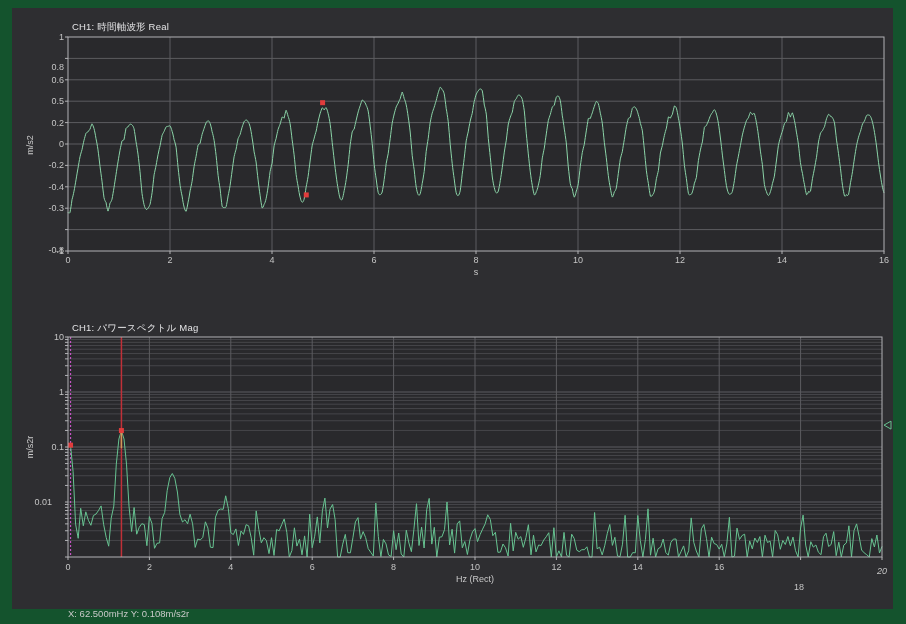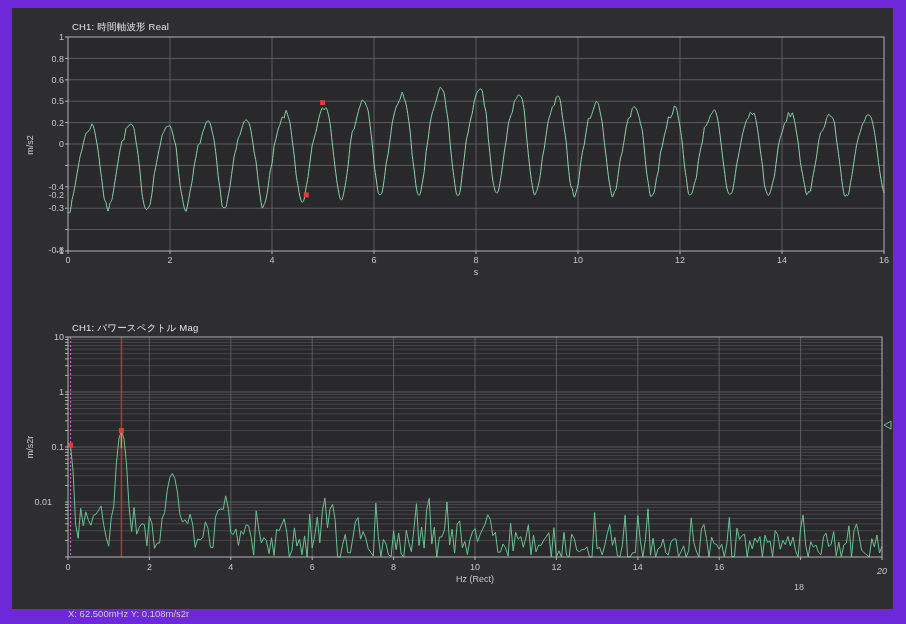--- a/index.html
+++ b/index.html
@@ -1,16 +1,16 @@
 <!DOCTYPE html>
 <html><head>
 <meta charset="utf-8">
 <style>
   html,body{margin:0;padding:0;background:#ffffff;}
-  .page{position:relative;width:906px;height:624px;background:#6d28d9;overflow:hidden;
+  .page{position:relative;width:906px;height:624px;background:#14532d;overflow:hidden;
         font-family:"Liberation Sans","DejaVu Sans",sans-serif;}
   .panel{position:absolute;left:12px;top:8px;width:881px;height:601px;background:#2e2e31;}
   .chart-title{position:absolute;font-size:9.5px;color:#e4e4e6;letter-spacing:0.2px;white-space:nowrap;}
   .readout{position:absolute;font-size:9.5px;color:#c9c9c9;line-height:11px;white-space:pre;}
   .ylab{position:absolute;font-size:9px;color:#c9c9c9;transform:rotate(-90deg);transform-origin:center;white-space:nowrap;}
   .xlab{position:absolute;font-size:9px;color:#c9c9c9;text-align:center;}
   .ticklab{position:absolute;font-size:9px;color:#c4c4c4;white-space:nowrap;}
   .ticklab.r{text-align:right;}
   .ticklab.c{text-align:center;}
   svg{position:absolute;display:block;}
@@ -61,26 +61,26 @@
       <line x1="3" y1="177.20000000000002" x2="6" y2="177.20000000000002" stroke="#b2b2b6"></line>
       <line x1="3" y1="198.6" x2="6" y2="198.6" stroke="#b2b2b6"></line>
       <line x1="3" y1="220" x2="6" y2="220" stroke="#b2b2b6"></line>
       <polyline points="6.0,181.3 6.5,182.0 7.0,182.2 7.5,182.0 8.0,181.4 8.5,178.7 9.0,175.7 9.5,172.3 10.0,168.6 10.5,166.8 11.0,164.8 11.5,162.6 12.0,160.2 12.5,157.5 13.0,154.7 13.5,151.8 14.0,148.9 14.5,145.9 15.0,142.9 15.5,140.0 16.0,137.2 16.5,134.2 17.0,131.3 17.5,128.5 18.0,125.8 18.5,123.8 19.0,122.0 19.5,120.3 20.0,118.7 20.5,116.2 21.0,113.8 21.5,111.5 22.0,109.3 22.5,107.4 23.0,105.6 23.5,103.8 24.0,102.2 24.5,101.7 25.0,101.4 25.5,101.1 26.0,100.9 26.5,100.1 27.0,99.3 27.5,98.7 28.0,98.3 28.5,96.6 29.0,95.1 29.5,93.9 30.0,92.8 30.5,93.6 31.0,94.7 31.5,96.0 32.0,97.6 32.5,99.7 33.0,102.0 33.5,104.7 34.0,107.7 34.5,110.1 35.0,112.8 35.5,115.7 36.0,118.9 36.5,122.8 37.0,126.8 37.5,131.0 38.0,135.3 38.5,139.1 39.0,142.8 39.5,146.6 40.0,150.2 40.5,154.7 41.0,158.9 41.5,162.9 42.0,166.7 42.5,168.4 43.0,169.7 43.5,170.7 44.0,171.3 44.5,174.2 45.0,176.6 45.5,178.5 46.0,180.1 46.5,178.6 47.0,176.8 47.5,174.5 48.0,171.9 48.5,171.4 49.0,170.6 49.5,169.6 50.0,168.2 50.5,165.5 51.0,162.6 51.5,159.6 52.0,156.6 52.5,153.3 53.0,150.1 53.5,146.8 54.0,143.7 54.5,140.3 55.0,137.1 55.5,133.9 56.0,130.9 56.5,127.8 57.0,124.8 57.5,122.0 58.0,119.2 58.5,116.7 59.0,114.4 59.5,112.1 60.0,109.9 60.5,109.5 61.0,109.2 61.5,109.0 62.0,108.8 62.5,105.8 63.0,102.9 63.5,100.1 64.0,97.3 64.5,96.8 65.0,96.4 65.5,96.1 66.0,95.9 66.5,95.0 67.0,94.3 67.5,93.7 68.0,93.3 68.5,93.2 69.0,93.2 69.5,93.5 70.0,94.1 70.5,94.5 71.0,95.2 71.5,96.3 72.0,97.6 72.5,100.4 73.0,103.6 73.5,107.0 74.0,110.7 74.5,113.5 75.0,116.5 75.5,119.8 76.0,123.2 76.5,127.4 77.0,131.8 77.5,136.2 78.0,140.6 78.5,146.2 79.0,151.8 79.5,157.2 80.0,162.4 80.5,165.6 81.0,168.6 81.5,171.2 82.0,173.5 82.5,175.3 83.0,176.7 83.5,177.6 84.0,178.2 84.5,178.5 85.0,178.4 85.5,177.9 86.0,177.0 86.5,176.5 87.0,175.7 87.5,174.6 88.1,173.2 88.6,170.6 89.1,167.8 89.6,164.8 90.1,161.7 90.6,157.3 91.1,152.8 91.6,148.3 92.1,143.8 92.6,141.4 93.1,139.0 93.6,136.7 94.1,134.4 94.6,131.5 95.1,128.7 95.6,126.0 96.1,123.4 96.6,121.0 97.1,118.7 97.6,116.6 98.1,114.6 98.6,111.8 99.1,109.2 99.6,106.7 100.1,104.2 100.6,103.2 101.1,102.2 101.6,101.3 102.1,100.4 102.6,99.2 103.1,98.0 103.6,96.9 104.1,95.9 104.6,95.6 105.1,95.5 105.6,95.4 106.1,95.5 106.6,95.1 107.1,94.8 107.6,94.8 108.1,95.0 108.6,95.9 109.1,97.1 109.6,98.5 110.1,100.3 110.6,102.0 111.1,104.0 111.6,106.3 112.1,108.9 112.6,110.3 113.1,112.0 113.6,114.0 114.1,116.2 114.6,121.1 115.1,126.2 115.6,131.5 116.1,136.8 116.6,141.3 117.1,145.7 117.6,150.1 118.1,154.4 118.6,157.4 119.1,160.3 119.6,162.8 120.1,165.1 120.6,168.4 121.1,171.4 121.6,173.9 122.1,176.1 122.6,177.8 123.1,179.1 123.6,180.0 124.1,180.4 124.6,178.7 125.1,176.5 125.6,174.0 126.1,171.1 126.6,168.7 127.1,166.0 127.6,163.0 128.1,159.8 128.6,157.6 129.1,155.3 129.6,152.8 130.1,150.3 130.6,146.5 131.1,142.8 131.6,139.1 132.1,135.5 132.6,132.8 133.1,130.2 133.6,127.7 134.1,125.3 134.6,122.3 135.1,119.4 135.6,116.6 136.1,114.0 136.6,113.4 137.1,113.0 137.6,112.7 138.1,112.5 138.6,110.1 139.1,107.8 139.6,105.6 140.1,103.4 140.6,101.8 141.1,100.3 141.6,98.8 142.1,97.4 142.6,95.9 143.1,94.4 143.6,93.0 144.1,91.8 144.6,91.0 145.1,90.4 145.6,89.9 146.1,89.6 146.6,89.9 147.1,90.5 147.6,91.3 148.1,92.4 148.6,94.0 149.1,95.9 149.6,98.2 150.1,100.7 150.6,102.4 151.1,104.4 151.6,106.7 152.1,109.3 152.6,112.8 153.1,116.5 153.6,120.4 154.1,124.5 154.6,129.4 155.1,134.4 155.6,139.4 156.1,144.4 156.6,148.0 157.1,151.5 157.6,154.8 158.1,157.8 158.6,162.6 159.1,167.1 159.6,171.3 160.1,175.1 160.6,176.0 161.1,176.5 161.6,176.5 162.1,176.2 162.6,176.7 163.1,176.8 163.6,176.4 164.1,175.7 164.6,173.5 165.1,170.9 165.6,168.1 166.1,164.9 166.6,162.6 167.1,160.0 167.6,157.4 168.1,154.5 168.6,150.9 169.1,147.2 169.6,143.5 170.1,139.9 170.6,136.2 171.1,132.6 171.6,129.1 172.1,125.7 172.6,123.6 173.1,121.7 173.6,119.9 174.1,118.2 174.6,115.4 175.1,112.7 175.6,110.1 176.1,107.6 176.6,106.5 177.1,105.5 177.6,104.5 178.1,103.6 178.6,101.7 179.1,99.8 179.6,98.0 180.1,96.2 180.6,94.7 181.1,93.3 181.6,91.9 182.1,90.7 182.6,90.0 183.1,89.6 183.6,89.2 184.1,89.0 184.6,89.1 185.1,89.4 185.6,90.0 186.1,90.8 186.6,91.5 187.1,92.6 187.6,94.0 188.1,95.7 188.6,98.0 189.1,100.6 189.6,103.6 190.1,106.9 190.6,110.0 191.1,113.4 191.6,117.0 192.1,120.9 192.6,123.3 193.1,125.8 193.6,128.4 194.1,131.0 194.6,135.6 195.1,140.1 195.6,144.6 196.1,148.9 196.6,153.1 197.1,157.1 197.6,160.8 198.1,164.2 198.6,168.0 199.1,171.4 199.6,174.4 200.1,176.9 200.6,176.7 201.1,176.0 201.6,174.9 202.1,173.3 202.6,172.5 203.1,171.3 203.6,169.7 204.1,167.7 204.6,165.1 205.1,162.3 205.6,159.2 206.1,155.9 206.6,152.2 207.1,148.3 207.6,144.4 208.1,140.4 208.6,138.3 209.1,136.2 209.6,134.1 210.1,132.2 210.6,127.6 211.1,123.2 211.6,119.0 212.1,114.8 212.6,112.8 213.1,110.9 213.6,109.1 214.1,107.5 214.6,105.0 215.1,102.7 215.6,100.5 216.1,98.4 216.6,97.0 217.1,95.7 217.6,94.4 218.1,93.2 218.6,91.3 219.1,89.5 219.6,87.8 220.1,86.1 220.6,86.2 221.1,86.4 221.6,86.7 222.1,87.2 222.6,84.9 223.1,82.8 223.6,80.9 224.1,79.3 224.6,80.4 225.1,81.8 225.6,83.4 226.1,85.4 226.6,86.7 227.1,88.4 227.6,90.4 228.1,92.7 228.6,96.2 229.1,100.1 229.6,104.2 230.1,108.7 230.6,112.2 231.1,115.9 231.6,119.8 232.1,123.8 232.6,128.7 233.1,133.7 233.6,138.6 234.1,143.4 234.6,146.7 235.1,149.8 235.6,152.6 236.1,155.2 236.6,158.5 237.1,161.4 237.6,164.0 238.1,166.1 238.6,168.1 239.1,169.6 239.6,170.6 240.1,171.2 240.6,171.2 241.1,170.6 241.6,169.7 242.1,168.3 242.6,165.7 243.1,162.8 243.6,159.6 244.1,156.1 244.6,153.7 245.1,151.1 245.6,148.3 246.1,145.5 246.6,141.6 247.1,137.7 247.6,133.9 248.1,130.0 248.6,126.1 249.1,122.2 249.6,118.5 250.1,114.9 250.6,112.7 251.2,110.7 251.7,108.8 252.2,107.1 252.7,105.1 253.2,103.3 253.7,101.6 254.2,100.0 254.7,97.4 255.2,94.8 255.7,92.4 256.2,90.0 256.7,87.9 257.2,86.0 257.7,84.0 258.2,82.2 258.7,80.7 259.2,79.3 259.7,78.0 260.2,76.8 260.7,77.1 261.2,77.5 261.7,78.1 262.2,78.9 262.7,77.9 263.2,77.3 263.7,76.9 264.2,76.7 264.7,77.8 265.2,79.1 265.7,80.8 266.2,82.8 266.7,84.9 267.2,87.4 267.7,90.2 268.2,93.3 268.7,97.5 269.2,101.9 269.7,106.6 270.2,111.5 270.7,115.7 271.2,120.1 271.7,124.6 272.2,129.0 272.7,133.2 273.2,137.3 273.7,141.3 274.2,145.0 274.7,148.8 275.2,152.3 275.7,155.5 276.2,158.2 276.7,161.2 277.2,163.8 277.7,165.9 278.2,167.5 278.7,168.4 279.2,168.8 279.7,168.8 280.2,168.3 280.7,166.7 281.2,164.7 281.7,162.3 282.2,159.6 282.7,157.2 283.2,154.5 283.7,151.6 284.2,148.5 284.7,144.9 285.2,141.1 285.7,137.3 286.2,133.5 286.7,128.5 287.2,123.5 287.7,118.6 288.2,113.8 288.7,110.4 289.2,107.1 289.7,103.9 290.2,100.9 290.7,100.0 291.2,99.2 291.7,98.5 292.2,98.0 292.7,95.6 293.2,93.4 293.7,91.3 294.2,89.2 294.7,87.0 295.2,84.9 295.7,82.9 296.2,80.9 296.7,79.2 297.2,77.6 297.7,76.1 298.2,74.7 298.7,73.1 299.2,71.6 299.7,70.2 300.2,69.1 300.7,69.2 301.2,69.5 301.7,70.0 302.2,70.8 302.7,71.2 303.2,72.0 303.7,73.0 304.2,74.4 304.7,75.3 305.2,76.6 305.7,78.2 306.2,80.1 306.7,83.4 307.2,87.0 307.7,90.9 308.2,95.1 308.7,99.2 309.2,103.5 309.7,108.0 310.2,112.6 310.7,117.9 311.2,123.2 311.7,128.4 312.2,133.6 312.7,137.6 313.2,141.3 313.7,144.8 314.2,148.0 314.7,152.0 315.2,155.6 315.7,158.8 316.2,161.5 316.7,162.7 317.2,163.5 317.7,163.7 318.2,163.5 318.7,163.5 319.2,163.1 319.7,162.2 320.2,161.0 320.7,158.3 321.2,155.4 321.7,152.1 322.2,148.5 322.7,144.7 323.2,140.7 323.7,136.6 324.2,132.4 324.7,130.0 325.2,127.5 325.7,125.0 326.2,122.7 326.7,118.7 327.2,114.9 327.7,111.3 328.2,107.7 328.7,103.6 329.2,99.6 329.7,95.7 330.2,92.1 330.7,89.6 331.2,87.3 331.7,85.1 332.2,83.0 332.7,81.1 333.2,79.3 333.7,77.5 334.2,75.9 334.7,74.9 335.2,73.9 335.7,73.0 336.2,72.2 336.7,70.9 337.2,69.8 337.7,68.7 338.2,67.8 338.7,65.9 339.2,64.1 339.7,62.5 340.2,61.1 340.7,62.3 341.2,63.8 341.7,65.6 342.2,67.7 342.7,68.7 343.2,70.1 343.7,71.8 344.2,73.9 344.7,76.4 345.2,79.2 345.7,82.4 346.2,85.9 346.7,89.3 347.2,93.0 347.7,96.9 348.2,101.0 348.7,106.7 349.2,112.6 349.7,118.4 350.2,124.3 350.7,128.2 351.2,131.9 351.7,135.5 352.2,138.8 352.7,143.7 353.2,148.2 353.7,152.4 354.2,156.1 354.7,158.7 355.2,160.9 355.7,162.5 356.2,163.6 356.7,164.2 357.2,164.2 357.7,163.8 358.2,162.8 358.7,160.8 359.2,158.4 359.7,155.6 360.2,152.5 360.7,149.9 361.2,147.0 361.7,143.8 362.2,140.6 362.7,135.6 363.2,130.5 363.7,125.5 364.2,120.4 364.7,117.0 365.2,113.8 365.7,110.6 366.2,107.6 366.7,103.3 367.2,99.2 367.7,95.3 368.2,91.5 368.7,88.9 369.2,86.5 369.7,84.2 370.2,82.1 370.7,80.5 371.2,79.0 371.7,77.6 372.2,76.2 372.7,74.5 373.2,72.8 373.7,71.2 374.2,69.6 374.7,67.5 375.2,65.5 375.7,63.6 376.2,61.8 376.7,60.2 377.2,58.7 377.7,57.4 378.2,56.2 378.7,56.5 379.2,56.9 379.7,57.7 380.2,58.7 380.7,59.2 381.2,60.0 381.7,61.2 382.2,62.8 382.7,65.9 383.2,69.4 383.7,73.3 384.2,77.5 384.7,80.2 385.2,83.3 385.7,86.7 386.2,90.3 386.7,95.8 387.2,101.4 387.7,107.2 388.2,113.1 388.7,118.0 389.2,122.9 389.7,127.7 390.2,132.4 390.7,136.7 391.2,140.8 391.7,144.5 392.2,147.8 392.7,152.1 393.2,155.8 393.7,159.1 394.2,161.8 394.7,163.3 395.2,164.2 395.7,164.6 396.2,164.5 396.7,164.1 397.2,163.1 397.7,161.7 398.2,159.9 398.7,156.2 399.2,152.1 399.7,147.8 400.2,143.2 400.7,139.4 401.2,135.5 401.7,131.5 402.2,127.4 402.7,122.9 403.2,118.5 403.7,114.2 404.2,109.9 404.7,107.4 405.2,105.1 405.7,102.9 406.2,100.9 406.7,97.9 407.2,95.1 407.7,92.5 408.2,90.1 408.7,88.0 409.2,86.1 409.7,84.3 410.2,82.6 410.7,79.5 411.2,76.4 411.7,73.4 412.2,70.5 412.7,68.6 413.2,66.7 413.7,64.8 414.3,63.1 414.8,62.1 415.3,61.2 415.8,60.4 416.3,59.8 416.8,59.0 417.3,58.4 417.8,58.1 418.3,58.0 418.8,58.0 419.3,58.3 419.8,58.9 420.3,59.9 420.8,62.9 421.3,66.3 421.8,70.0 422.3,74.1 422.8,75.9 423.3,77.9 423.8,80.4 424.3,83.1 424.8,88.8 425.3,94.8 425.8,101.0 426.3,107.4 426.8,112.1 427.3,116.8 427.8,121.5 428.3,126.2 428.8,131.5 429.3,136.6 429.8,141.4 430.3,146.0 430.8,149.3 431.3,152.2 431.8,154.7 432.3,156.7 432.8,158.8 433.3,160.3 433.8,161.3 434.3,161.8 434.8,162.1 435.3,161.9 435.8,161.2 436.3,160.0 436.8,158.0 437.3,155.5 437.8,152.7 438.3,149.5 438.8,146.5 439.3,143.3 439.8,139.8 440.3,136.3 440.8,132.5 441.3,128.7 441.8,124.9 442.3,121.1 442.8,117.9 443.3,114.9 443.8,112.0 444.3,109.2 444.8,104.9 445.3,100.8 445.8,96.8 446.3,93.0 446.8,91.1 447.3,89.3 447.8,87.7 448.3,86.1 448.8,84.8 449.3,83.5 449.8,82.3 450.3,81.2 450.8,78.4 451.3,75.7 451.8,73.1 452.3,70.6 452.8,69.7 453.3,68.9 453.8,68.2 454.3,67.6 454.8,66.5 455.3,65.5 455.8,64.7 456.3,64.1 456.8,63.9 457.3,64.0 457.8,64.4 458.3,65.1 458.8,65.4 459.3,66.1 459.8,67.1 460.3,68.5 460.8,70.8 461.3,73.5 461.8,76.5 462.3,79.9 462.8,85.2 463.3,90.8 463.8,96.7 464.3,102.8 464.8,107.7 465.3,112.7 465.8,117.8 466.3,122.9 466.8,127.6 467.3,132.2 467.8,136.6 468.3,140.9 468.8,144.8 469.3,148.4 469.8,151.6 470.3,154.4 470.8,157.5 471.3,160.1 471.8,162.3 472.3,163.9 472.8,163.9 473.3,163.3 473.8,162.2 474.3,160.6 474.8,159.6 475.3,158.2 475.8,156.4 476.3,154.1 476.8,152.1 477.3,149.8 477.8,147.2 478.3,144.4 478.8,140.2 479.3,135.8 479.8,131.4 480.3,126.9 480.8,124.4 481.3,121.9 481.8,119.4 482.3,117.1 482.8,113.4 483.3,109.7 483.8,106.2 484.3,102.9 484.8,99.3 485.3,95.9 485.8,92.7 486.3,89.6 486.8,87.9 487.3,86.3 487.8,84.8 488.3,83.5 488.8,81.5 489.3,79.6 489.8,77.8 490.3,76.1 490.8,75.5 491.3,75.0 491.8,74.5 492.3,74.2 492.8,72.0 493.3,69.9 493.8,68.0 494.3,66.2 494.8,65.6 495.3,65.1 495.8,64.9 496.3,65.0 496.8,65.6 497.3,66.6 497.8,67.9 498.3,69.5 498.8,72.8 499.3,76.5 499.8,80.5 500.3,84.9 500.8,87.7 501.3,90.9 501.8,94.4 502.3,98.1 502.8,101.3 503.3,104.7 503.8,108.3 504.3,111.9 504.8,118.0 505.3,124.0 505.8,130.1 506.3,136.0 506.8,140.5 507.3,144.9 507.8,149.0 508.3,152.8 508.8,154.7 509.3,156.1 509.8,157.1 510.3,157.7 510.8,160.6 511.3,163.0 511.8,164.8 512.3,166.2 512.8,165.3 513.3,164.0 513.8,162.2 514.3,160.0 514.8,158.6 515.3,156.9 515.8,154.9 516.3,152.6 516.8,148.4 517.3,144.1 517.8,139.7 518.3,135.1 518.8,131.7 519.3,128.3 519.8,124.8 520.3,121.5 520.8,119.3 521.3,117.2 521.8,115.3 522.3,113.5 522.8,109.8 523.3,106.4 523.8,103.1 524.3,99.9 524.8,96.6 525.3,93.5 525.8,90.4 526.3,87.5 526.8,87.4 527.3,87.3 527.8,87.4 528.3,87.5 528.8,86.0 529.3,84.6 529.8,83.2 530.3,81.9 530.8,80.2 531.3,78.5 531.8,76.9 532.3,75.5 532.8,73.9 533.3,72.6 533.8,71.4 534.3,70.4 534.8,70.5 535.3,71.0 535.8,71.7 536.3,72.6 536.8,74.5 537.3,76.8 537.8,79.3 538.3,82.2 538.8,84.2 539.3,86.6 539.8,89.3 540.3,92.2 540.8,96.7 541.3,101.3 541.8,106.2 542.3,111.3 542.8,115.1 543.3,119.0 543.8,122.9 544.3,126.8 544.8,131.4 545.3,135.9 545.8,140.3 546.3,144.4 546.8,148.0 547.3,151.3 547.8,154.2 548.3,156.7 548.8,159.7 549.3,162.3 549.8,164.5 550.3,166.1 550.8,165.5 551.3,164.4 551.8,162.8 552.3,160.8 552.8,160.4 553.3,159.7 553.8,158.5 554.3,157.1 554.8,153.7 555.3,150.2 555.8,146.4 556.3,142.5 556.8,138.9 557.3,135.2 557.8,131.6 558.3,127.9 558.8,126.0 559.3,124.2 559.8,122.4 560.3,120.8 560.8,117.6 561.3,114.4 561.8,111.5 562.3,108.6 562.8,105.2 563.3,101.9 563.8,98.8 564.3,95.8 564.8,93.6 565.3,91.5 565.8,89.4 566.3,87.5 566.8,87.1 567.3,86.8 567.8,86.5 568.3,86.3 568.8,84.0 569.3,81.7 569.8,79.5 570.3,77.4 570.8,76.8 571.3,76.3 571.8,76.0 572.3,75.8 572.8,76.0 573.3,76.4 573.8,77.1 574.3,78.0 574.8,78.9 575.3,80.2 575.8,81.8 576.3,83.7 576.8,85.4 577.4,87.5 577.9,89.9 578.4,92.6 578.9,94.0 579.4,95.7 579.9,97.7 580.4,99.9 580.9,104.5 581.4,109.3 581.9,114.2 582.4,119.1 582.9,124.4 583.4,129.6 583.9,134.8 584.4,139.8 584.9,143.4 585.4,146.7 585.9,149.8 586.4,152.5 586.9,156.3 587.4,159.6 587.9,162.6 588.4,165.1 588.9,165.5 589.4,165.4 589.9,164.9 590.4,164.0 590.9,163.6 591.4,162.8 591.9,161.6 592.4,160.1 592.9,157.4 593.4,154.4 593.9,151.1 594.4,147.6 594.9,145.7 595.4,143.7 595.9,141.6 596.4,139.5 596.9,135.1 597.4,130.7 597.9,126.3 598.4,122.0 598.9,120.0 599.4,118.0 599.9,116.2 600.4,114.5 600.9,111.8 601.4,109.2 601.9,106.7 602.4,104.4 602.9,102.4 603.4,100.5 603.9,98.8 604.4,97.1 604.9,94.2 605.4,91.3 605.9,88.6 606.4,85.9 606.9,86.1 607.4,86.4 607.9,86.7 608.4,87.2 608.9,86.0 609.4,85.0 609.9,84.1 610.4,83.3 610.9,81.0 611.4,78.8 611.9,76.8 612.4,75.0 612.9,75.1 613.4,75.5 613.9,76.2 614.4,77.2 614.9,79.2 615.4,81.5 615.9,84.2 616.4,87.2 616.9,89.5 617.4,92.2 617.9,95.1 618.4,98.3 618.9,101.7 619.4,105.3 619.9,109.1 620.4,113.0 620.9,118.3 621.4,123.6 621.9,129.0 622.4,134.3 622.9,137.9 623.4,141.3 623.9,144.6 624.4,147.6 624.9,151.8 625.4,155.7 625.9,159.2 626.4,162.4 626.9,163.4 627.4,163.9 627.9,164.0 628.4,163.6 628.9,163.6 629.4,163.1 629.9,162.2 630.4,160.9 630.9,159.2 631.4,157.2 631.9,154.8 632.4,152.2 632.9,151.0 633.4,149.6 633.9,148.0 634.4,146.4 634.9,142.2 635.4,138.0 635.9,133.8 636.4,129.6 636.9,126.8 637.4,124.1 637.9,121.4 638.4,118.9 638.9,116.7 639.4,114.6 639.9,112.7 640.4,110.9 640.9,107.1 641.4,103.3 641.9,99.7 642.4,96.3 642.9,95.7 643.4,95.2 643.9,94.9 644.4,94.6 644.9,93.3 645.4,92.2 645.9,91.1 646.4,90.0 646.9,88.6 647.4,87.2 647.9,85.9 648.4,84.7 648.9,83.8 649.4,82.9 649.9,82.2 650.4,81.7 650.9,80.6 651.4,79.7 651.9,79.1 652.4,78.7 652.9,79.3 653.4,80.3 653.9,81.5 654.4,83.1 654.9,84.9 655.4,87.1 655.9,89.6 656.4,92.3 656.9,95.6 657.4,99.2 657.9,103.0 658.4,107.0 658.9,111.1 659.4,115.4 659.9,119.7 660.4,124.1 660.9,128.1 661.4,132.0 661.9,135.8 662.4,139.5 662.9,143.7 663.4,147.6 663.9,151.2 664.4,154.6 664.9,157.0 665.4,159.0 665.9,160.7 666.4,161.9 666.9,162.8 667.4,163.3 667.9,163.4 668.4,163.0 668.9,162.9 669.4,162.4 669.9,161.6 670.4,160.4 670.9,158.1 671.4,155.5 671.9,152.6 672.4,149.6 672.9,146.1 673.4,142.5 673.9,138.9 674.4,135.2 674.9,132.6 675.4,130.0 675.9,127.5 676.4,125.1 676.9,122.3 677.4,119.7 677.9,117.1 678.4,114.7 678.9,111.8 679.4,109.1 679.9,106.4 680.4,103.9 680.9,101.8 681.4,99.8 681.9,97.9 682.4,96.1 682.9,94.4 683.4,92.8 683.9,91.2 684.4,89.7 684.9,88.9 685.4,88.1 685.9,87.4 686.4,86.8 686.9,85.2 687.4,83.8 687.9,82.4 688.4,81.2 688.9,81.6 689.4,82.1 689.9,82.8 690.4,83.7 690.9,83.0 691.4,82.6 691.9,82.4 692.4,82.6 692.9,84.4 693.4,86.4 693.9,88.8 694.4,91.5 694.9,94.3 695.4,97.3 695.9,100.6 696.4,104.2 696.9,107.9 697.4,111.8 697.9,115.9 698.4,120.1 698.9,123.5 699.4,126.9 699.9,130.3 700.4,133.6 700.9,138.9 701.4,144.0 701.9,148.9 702.4,153.6 702.9,155.8 703.4,157.8 703.9,159.3 704.4,160.5 704.9,162.1 705.4,163.3 705.9,164.1 706.4,164.5 706.9,164.1 707.4,163.4 707.9,162.2 708.4,160.7 708.9,159.1 709.4,157.2 709.9,155.1 710.4,152.6 710.9,151.0 711.4,149.1 711.9,147.2 712.4,145.1 712.9,141.3 713.4,137.5 713.9,133.7 714.4,130.0 714.9,125.9 715.4,122.0 715.9,118.1 716.4,114.4 716.9,112.2 717.4,110.1 717.9,108.2 718.4,106.4 718.9,104.7 719.4,103.1 719.9,101.6 720.4,100.3 720.9,98.3 721.4,96.3 721.9,94.5 722.4,92.7 722.9,92.1 723.4,91.5 723.9,90.9 724.4,90.4 724.9,88.1 725.4,85.8 725.9,83.6 726.4,81.5 726.9,82.4 727.4,83.5 727.9,84.7 728.4,86.1 728.9,84.7 729.4,83.5 729.9,82.5 730.4,81.8 730.9,83.3 731.4,85.0 731.9,87.1 732.4,89.4 732.9,91.9 733.4,94.6 733.9,97.7 734.4,101.1 734.9,103.8 735.4,106.7 735.9,109.9 736.4,113.2 736.9,117.7 737.4,122.2 737.9,126.9 738.4,131.5 738.9,134.4 739.4,137.3 739.9,140.0 740.5,142.5 741.0,145.8 741.5,148.7 742.0,151.4 742.5,153.7 743.0,156.8 743.5,159.5 744.0,161.8 744.5,163.7 745.0,163.5 745.5,162.9 746.0,161.9 746.5,160.5 747.0,160.9 747.5,161.0 748.0,160.7 748.5,160.1 749.0,157.2 749.5,154.1 750.0,150.8 750.5,147.3 751.0,144.9 751.5,142.4 752.0,139.9 752.5,137.3 753.0,134.5 753.5,131.7 754.0,128.9 754.5,126.3 755.0,122.3 755.5,118.4 756.0,114.6 756.5,110.9 757.0,108.5 757.5,106.3 758.0,104.1 758.5,102.1 759.0,101.4 759.5,100.7 760.0,100.1 760.5,99.6 761.0,98.5 761.5,97.5 762.0,96.6 762.5,95.7 763.0,93.6 763.5,91.6 764.0,89.6 764.5,87.7 765.0,86.4 765.5,85.2 766.0,84.2 766.5,83.3 767.0,83.5 767.5,83.9 768.0,84.5 768.5,85.4 769.0,85.4 769.5,85.6 770.0,86.2 770.5,87.0 771.0,87.7 771.5,88.8 772.0,90.2 772.5,91.9 773.0,95.8 773.5,100.0 774.0,104.4 774.5,109.1 775.0,112.3 775.5,115.6 776.0,119.1 776.5,122.7 777.0,126.5 777.5,130.3 778.0,134.1 778.5,137.7 779.0,142.2 779.5,146.6 780.0,150.7 780.5,154.5 781.0,157.6 781.5,160.4 782.0,162.9 782.5,164.9 783.0,165.2 783.5,165.1 784.0,164.5 784.5,163.6 785.0,164.2 785.5,164.4 786.0,164.2 786.5,163.7 787.0,161.1 787.5,158.2 788.0,155.0 788.5,151.7 789.0,149.1 789.5,146.4 790.0,143.6 790.5,140.7 791.0,137.2 791.5,133.7 792.0,130.3 792.5,126.9 793.0,123.7 793.5,120.6 794.0,117.6 794.5,114.7 795.0,112.4 795.5,110.2 796.0,108.2 796.5,106.2 797.0,104.6 797.5,103.1 798.0,101.6 798.5,100.3 799.0,98.4 799.5,96.5 800.0,94.7 800.5,93.0 801.0,92.2 801.5,91.4 802.0,90.7 802.5,90.0 803.0,88.6 803.5,87.2 804.0,85.8 804.5,84.6 805.0,84.2 805.5,84.0 806.0,83.9 806.5,84.0 807.0,84.0 807.5,84.3 808.0,84.7 808.5,85.5 809.0,86.6 809.5,87.9 810.0,89.5 810.5,91.5 811.0,93.5 811.5,95.9 812.0,98.5 812.5,101.4 813.0,104.5 813.5,107.8 814.0,111.3 814.5,115.0 815.0,119.0 815.5,123.1 816.0,127.2 816.5,131.3 817.0,134.9 817.5,138.5 818.0,141.9 818.5,145.0 819.0,148.3 819.5,151.3 820.0,153.9 820.5,156.3 821.0,158.5 821.5,160.4 822.0,161.9 " fill="none" stroke="#8bd4a8" stroke-width="1"></polyline>
       <rect x="241.772" y="161.432" width="5" height="5" fill="#e03c3c"></rect>
       <rect x="258.092" y="69.198" width="5" height="5" fill="#e03c3c"></rect>
       <rect x="6" y="6" width="816" height="214" fill="none" stroke="#b2b2b6" stroke-width="1"></rect>
     </svg>
   <div id="yt1">
       <div class="ticklab r" style="left: 30px; top: 32px; width: 34px;">1</div>
-      <div class="ticklab r" style="left: 30px; top: 54px; width: 34px;">0.8</div>
+      <div class="ticklab r" style="left: 30px; top: 62px; width: 34px;">0.8</div>
       <div class="ticklab r" style="left: 30px; top: 74.8px; width: 34px;">0.6</div>
       <div class="ticklab r" style="left: 30px; top: 96.2px; width: 34px;">0.5</div>
       <div class="ticklab r" style="left: 30px; top: 117.6px; width: 34px;">0.2</div>
       <div class="ticklab r" style="left: 30px; top: 139px; width: 34px;">0</div>
-      <div class="ticklab r" style="left: 30px; top: 160.4px; width: 34px; margin-top: 30px;">-0.2</div>
+      <div class="ticklab r" style="left: 30px; top: 160.4px; width: 34px;">-0.2</div>
       <div class="ticklab r" style="left: 30px; top: 181.8px; width: 34px;">-0.4</div>
       <div class="ticklab r" style="left: 30px; top: 203.2px; width: 34px;">-0.3</div>
       <div class="ticklab r" style="left: 30px; top: 224.6px; width: 34px; margin-top: 20px;">-0.8</div>
       <div class="ticklab r" style="left: 30px; top: 246px; width: 34px;">-1</div>
     </div>
   <div id="xt1">
       <div class="ticklab c" style="left: 53px; top: 255px; width: 30px;">0</div>
       <div class="ticklab c" style="left: 155px; top: 255px; width: 30px;">2</div>
       <div class="ticklab c" style="left: 257px; top: 255px; width: 30px;">4</div>
       <div class="ticklab c" style="left: 359px; top: 255px; width: 30px;">6</div>

